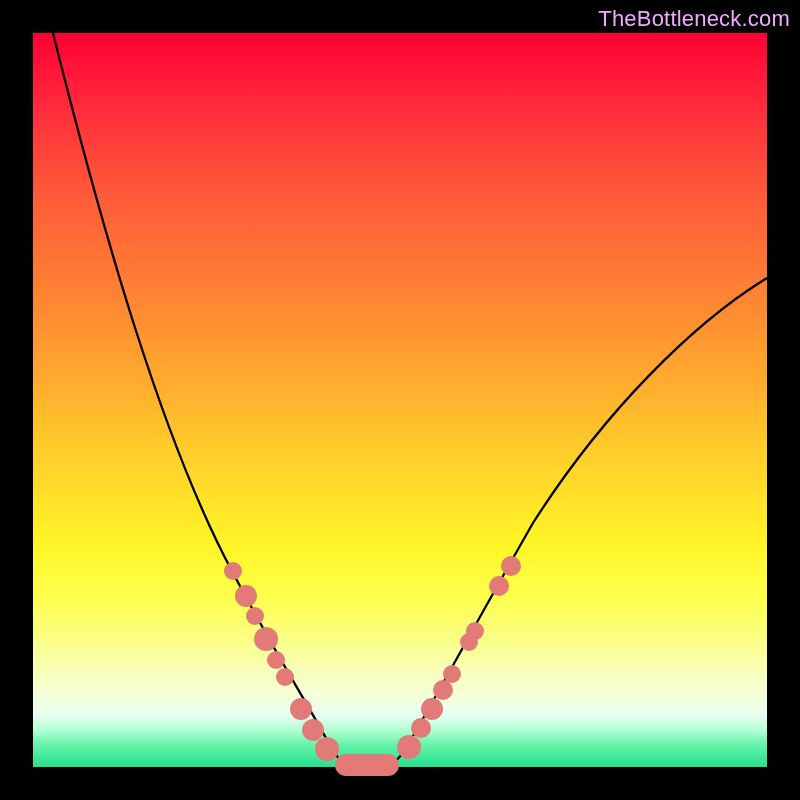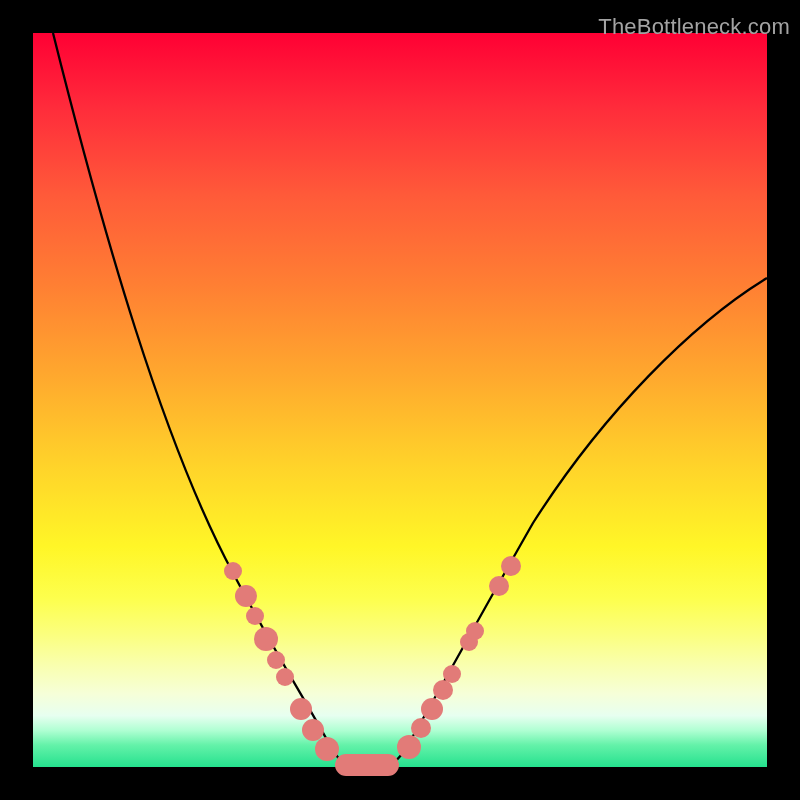--- a/index.html
+++ b/index.html
@@ -35,23 +35,23 @@
       #fbff7f 82%,
       #f9ffad 86%,
       #f6ffd8 90%,
       #e7fff0 93%,
       #b0ffd3 95%,
       #64f2a9 97%,
       #25e18e 100%);
   }
   .watermark {
     position: absolute;
-    top: 14px;
+    top: 6px;
     right: 10px;
-    color: #a3a3a3;
+    color: #f0abfc;
     font-size: 22px;
     font-weight: 500;
     letter-spacing: 0.2px;
   }
   svg.curves {
     position: absolute;
     left: 0;
     top: 0;
     width: 734px;
     height: 734px;

